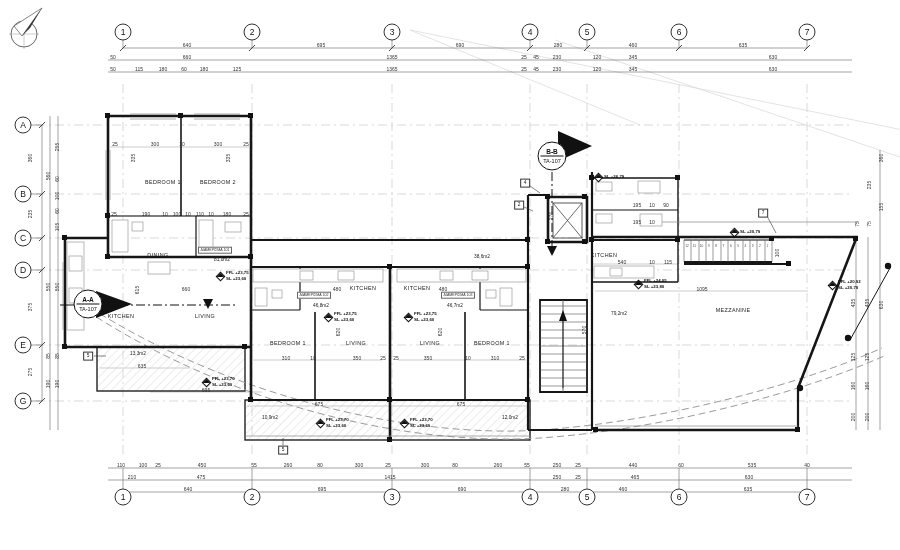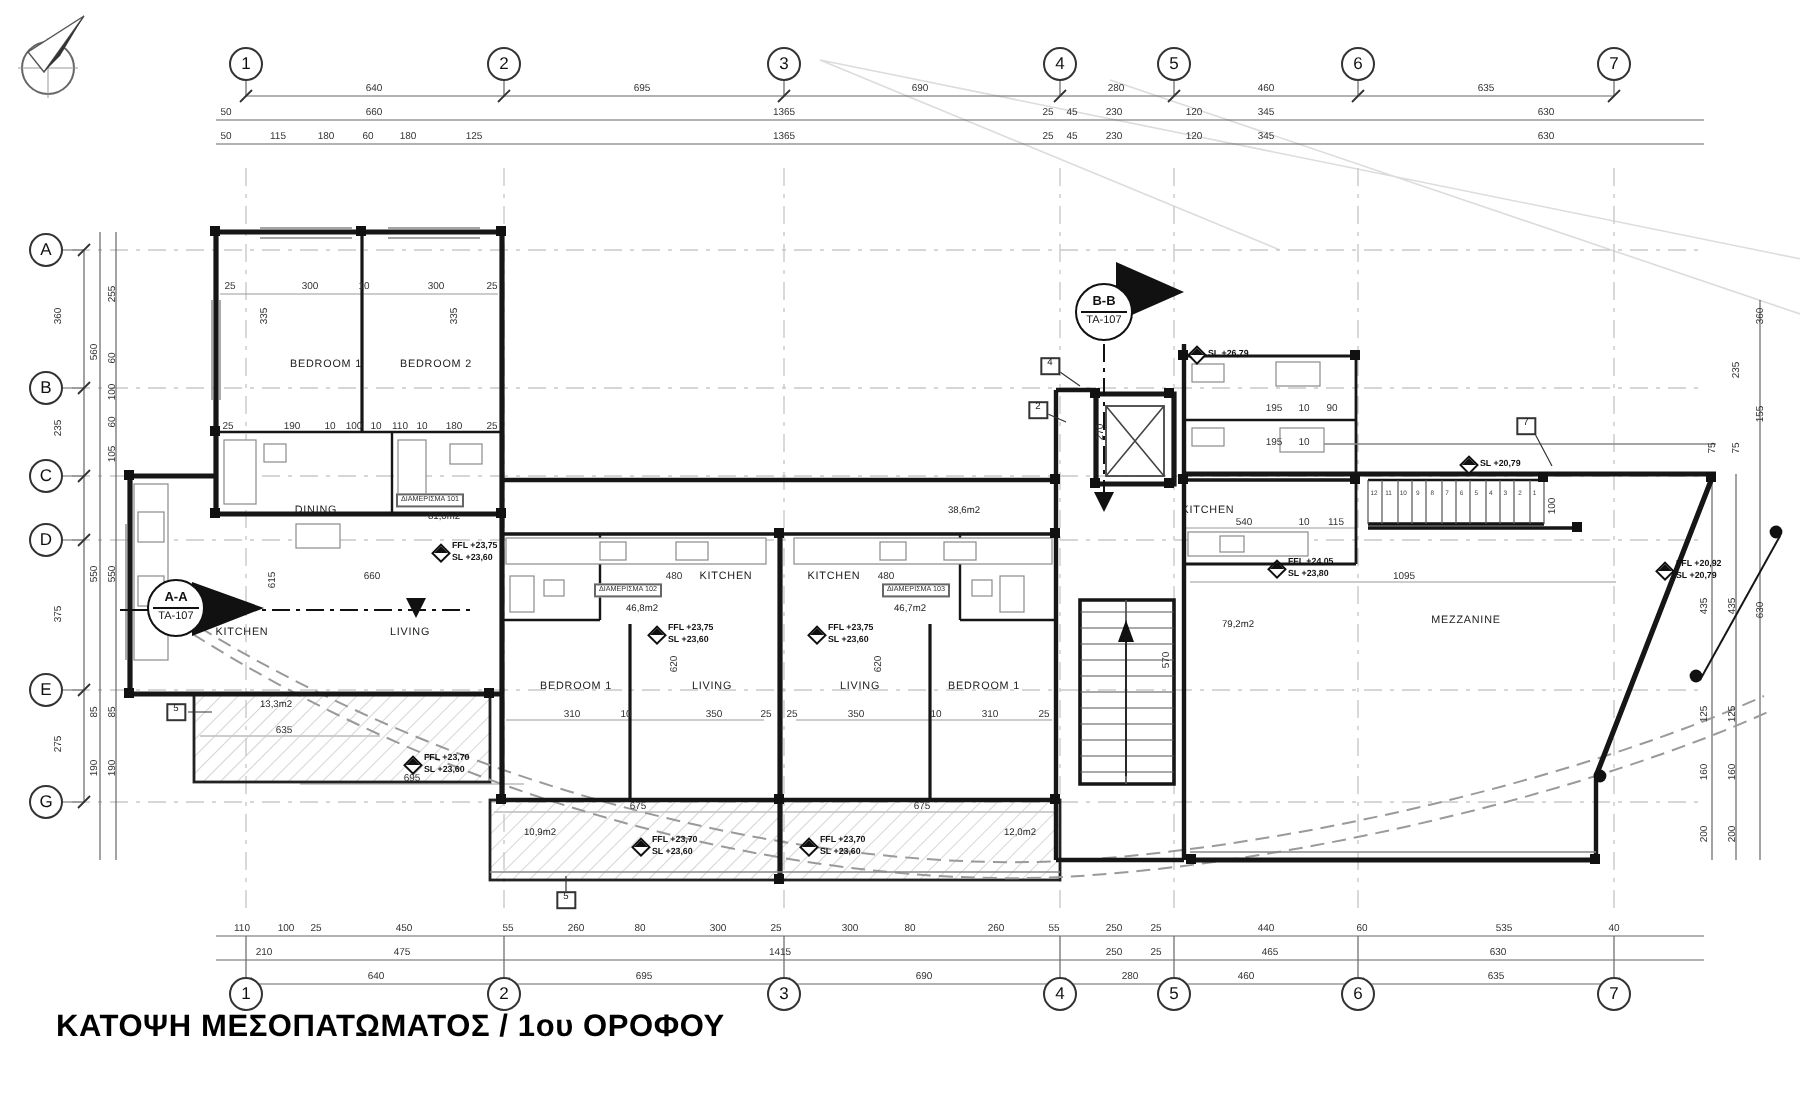--- a/index.html
+++ b/index.html
@@ -455,15 +455,14 @@
       <div class="lbl section" style="left: 88px; top: 304px;">
         <div class="s-label">A-A</div>
         <div class="s-ref">ΤΑ-107</div>
       </div>
       <div class="lbl section" style="left: 552px; top: 156px;">
         <div class="s-label">B-B</div>
         <div class="s-ref">ΤΑ-107</div>
       </div>
     </div>
 
-<div id="title">ΚΑΤΟΨΗ ΜΕΣΟΠΑΤΩΜΑΤΟΣ / 1ου ΟΡΟΦΟΥ</div>
 
 </div>
 
 </body></html>

